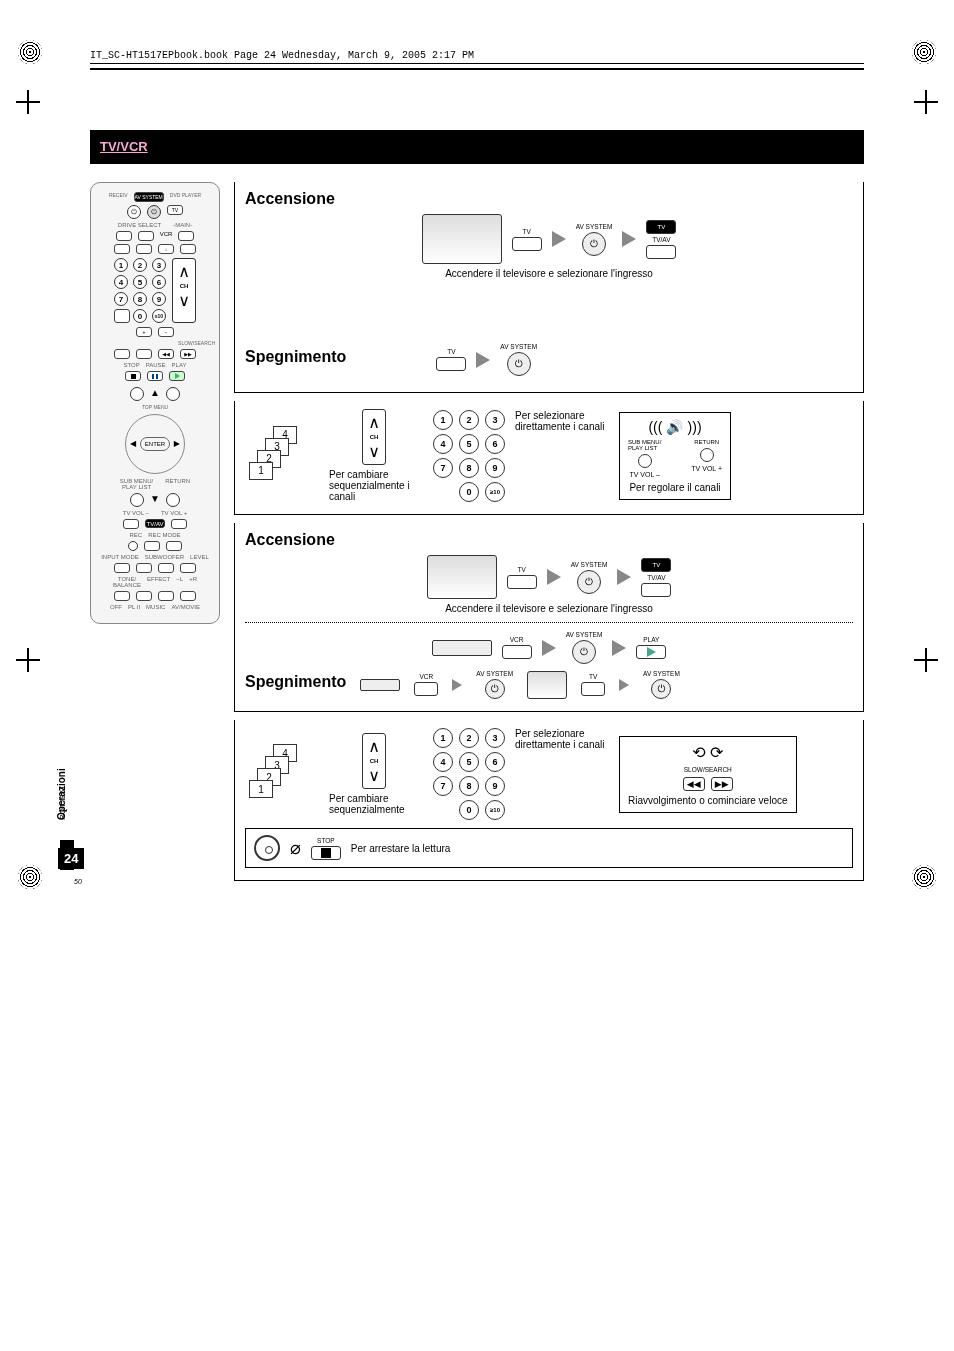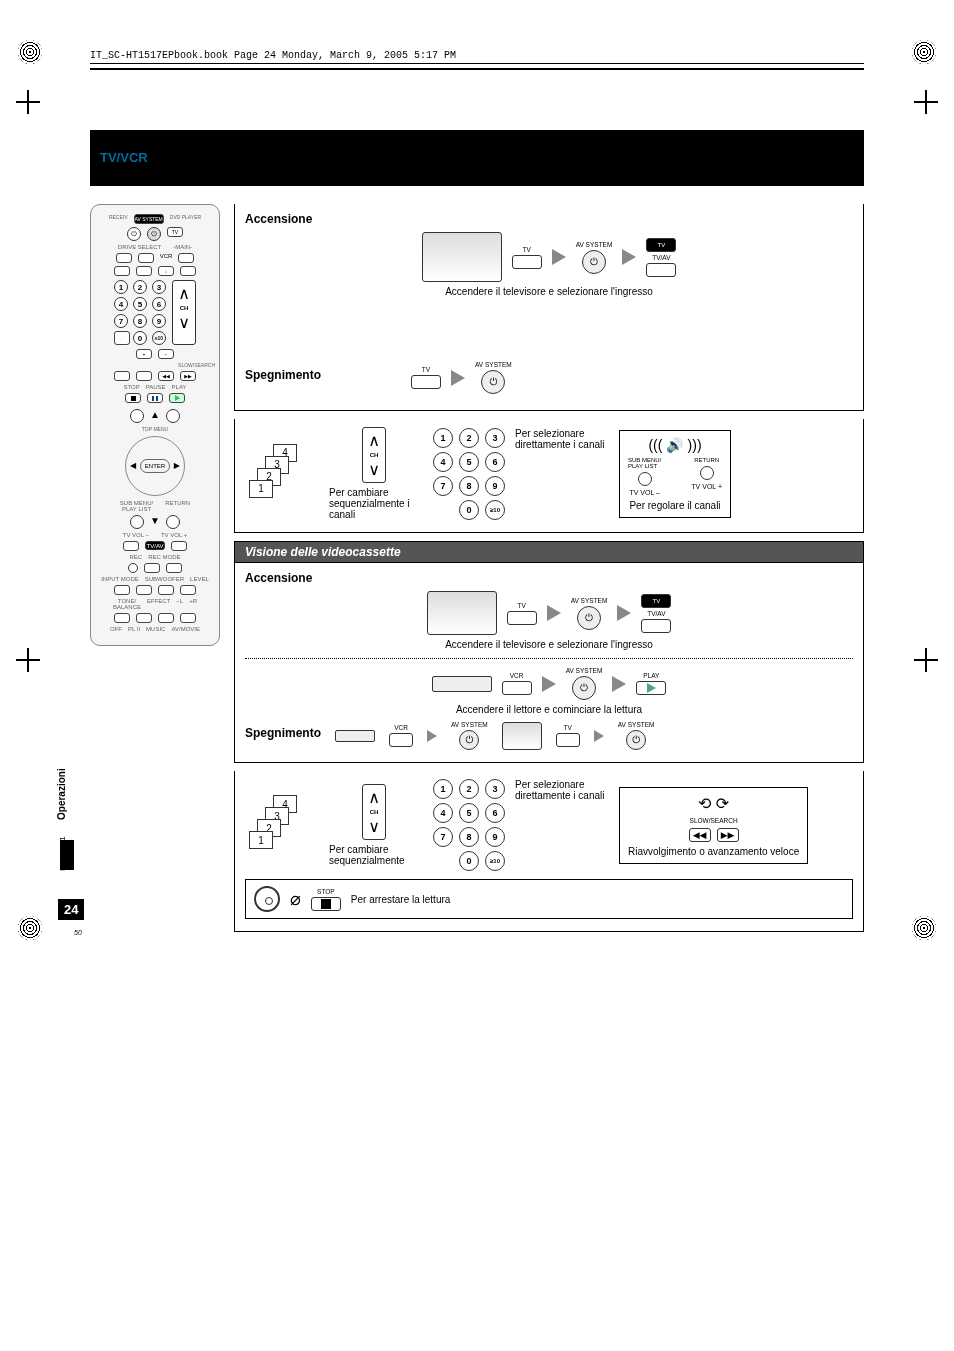--- a/index.html
+++ b/index.html
@@ -6,32 +6,32 @@
   body { font-family: Arial, Helvetica, sans-serif; background: #fff; width: 954px; margin: 0 auto; position: relative; }
   .page { padding: 50px 90px 40px 90px; position: relative; }
   .reg-mark { position: absolute; width: 24px; height: 24px; border-radius: 50%; background: repeating-radial-gradient(circle, #000 0 1px, transparent 1px 3px); }
   .reg-cross { position: absolute; width: 20px; height: 20px; }
   .reg-cross::before, .reg-cross::after { content:""; position:absolute; background:#000; }
   .reg-cross::before { left:9px; top:-2px; width:2px; height:24px; }
   .reg-cross::after { top:9px; left:-2px; height:2px; width:24px; }
   .book-info { font-family: "Courier New", monospace; font-size: 10px; margin-bottom: 2px; display:block; }
   .title { font-size: 17px; font-weight: bold; margin-bottom: 4px; margin-top: 18px; }
   .title-rule { border-bottom: 2px solid #000; margin-bottom: 60px; }
-  .section-tab { background: #000; color: #0369a1; font-size: 13px; font-weight: bold; padding: 20px 10px; margin-bottom: 0; }
+  .section-tab { background: #000; color: #f9a8d4; font-size: 13px; font-weight: bold; padding: 9px 10px; margin-bottom: 0; text-decoration: underline; }
   .content-row { display: flex; gap: 14px; align-items:flex-start; }
   .remote-col { flex: 0 0 130px; }
   .remote { border: 1px solid #888; border-radius: 10px; padding: 6px 4px 10px 4px; background: #f5f5f5; position: relative; }
   .remote .row { display:flex; justify-content:center; gap:6px; margin:3px 0; font-size:6px; }
   .rbtn { border:1px solid #444; border-radius:3px; min-width:16px; height:10px; font-size:5px; display:flex; align-items:center; justify-content:center; background:#fff; }
   .rcircle { width:14px; height:14px; border:1px solid #333; border-radius:50%; display:flex; align-items:center; justify-content:center; font-size:7px; background:#fff; }
   .rnum { width:14px; height:14px; border:1px solid #333; border-radius:50%; display:flex; align-items:center; justify-content:center; font-size:8px; font-weight:bold; background:#fff; }
   .main-col { flex: 1; }
   .subhead { background: #555; color: #fff; font-size: 12px; font-weight: bold; font-style: italic; padding: 3px 10px; border:1px solid #000; }
   .panel { border:1px solid #000; border-top:none; padding: 8px 10px 12px 10px; margin-bottom: 8px; }
-  .bold-label { font-size: 12px; font-weight: bold; margin-bottom: 6px; }
+  .bold-label { font-size: 16px; font-weight: bold; margin-bottom: 6px; }
   .flow { display:flex; align-items:center; gap:10px; justify-content:center; margin: 4px 0; }
   .flow-icon { display:flex; flex-direction:column; align-items:center; gap:2px; }
   .caption { font-size: 6.5px; text-align:center; }
   .btn-box { border:1px solid #333; border-radius:3px; width:30px; height:14px; background:#fff; }
   .btn-box.dark { background:#000; color:#fff; font-size:6px; display:flex; align-items:center; justify-content:center; }
   .power-circle { width:24px; height:24px; border:1px solid #333; border-radius:50%; display:flex; align-items:center; justify-content:center; font-size:10px; background:#eee; }
   .arrow-r { width:0; height:0; border-top:8px solid transparent; border-bottom:8px solid transparent; border-left:14px solid #888; }
   .small-text { font-size: 10px; text-align:center; }
   .tv-img { width:80px; height:50px; border:1px solid #333; border-radius:3px; background:linear-gradient(#ddd,#fff); position:relative; }
   .dotted { border-top:1px dotted #000; margin:8px 0; }
@@ -70,21 +70,21 @@
 <div class="reg-mark" style="bottom:40px; right:18px;"></div>
 <div class="reg-cross" style="top:92px; left:18px;"></div>
 <div class="reg-cross" style="top:92px; right:18px;"></div>
 <div class="reg-cross" style="top:650px; left:18px;"></div>
 <div class="reg-cross" style="top:650px; right:18px;"></div>
 <div class="reg-cross" style="top:1190px; left:18px;"></div>
 <div class="reg-cross" style="top:1190px; right:18px;"></div>
 <div class="reg-cross" style="top:1260px; left:440px;"></div>
 
 <div class="page">
-  <span class="book-info">IT_SC-HT1517EPbook.book  Page 24  Monday, March 9, 2005  5:17 PM</span>
+  <span class="book-info">IT_SC-HT1517EPbook.book  Page 24  Wednesday, March 9, 2005  2:17 PM</span>
   <div style="border-top:1px solid #000; margin-bottom:4px;"></div>
 
   <div class="title-rule"></div>
 
   <div class="section-tab">TV/VCR</div>
   <div style="border-top:1px solid #000; margin-bottom:18px;"></div>
 
   <div class="content-row">
 
     <div class="remote-col">
@@ -327,21 +327,20 @@
                   <span style="font-size:6px;">RETURN</span>
                   <span class="rcircle"></span>
                   <span>TV VOL +</span>
                 </div>
             </div>
             <div class="small-text">Per regolare il canali</div>
           </div>
         </div>
       </div>
 
-      <div class="subhead">Visione delle videocassette</div>
       <div class="panel">
         <div class="bold-label">Accensione</div>
         <div class="flow">
           <div class="tv-img" style="width:70px;height:44px;"></div>
           <div class="flow-icon">
               <span class="caption">TV</span>
               <span class="btn-box"></span>
             </div>
           <div class="arrow-r"></div>
           <div class="flow-icon">
@@ -369,21 +368,20 @@
               <span class="power-circle">⏻</span>
             </div>
           <div class="arrow-r"></div>
           <div class="flow-icon">
               <span class="caption">PLAY</span>
               <span class="btn-box" style="display:flex;align-items:center;justify-content:center;">
                 <span class="play-tri"></span>
               </span>
             </div>
         </div>
-        <div class="small-text">Accendere il lettore e cominciare la lettura</div>
         <div style="display:flex; align-items:center; gap:14px; margin-top:6px;">
           <span class="bold-label">Spegnimento</span>
           <div class="vcr-img" style="width:40px;height:12px;"></div>
           <div class="flow-icon">
               <span class="caption">VCR</span>
               <span class="btn-box" style="width:24px;"></span>
             </div>
           <div class="arrow-r" style="border-left-width:10px;border-top-width:6px;border-bottom-width:6px;"></div>
           <div class="flow-icon">
               <span class="caption">AV SYSTEM</span>
@@ -435,21 +433,21 @@
             </div>
             <div class="side-note">Per selezionare direttamente i canali</div>
           </div>
           <div style="border:1px solid #000; padding:6px 8px; display:flex; flex-direction:column; align-items:center; gap:4px; min-width:130px;">
             <div style="font-size:16px;">⟲ ⟳</div>
             <div class="caption">SLOW/SEARCH</div>
             <div class="rw-ff">
                 <span class="b">◀◀</span>
                 <span class="b">▶▶</span>
               </div>
-            <div class="small-text">Riavvolgimento o avanzamento veloce</div>
+            <div class="small-text">Riavvolgimento o cominciare veloce</div>
           </div>
         </div>
         <div style="display:flex; gap:10px; margin-top:8px;">
           <div style="border:1px solid #000; padding:6px 8px; display:flex; align-items:center; gap:10px; flex:1;">
             <div class="cd-img"></div>
             <div style="font-size:18px;">⌀</div>
             <div class="flow-icon">
                 <span class="caption">STOP</span>
                 <span class="btn-box" style="display:flex;align-items:center;justify-content:center;">
                   <span class="stop-sq"></span>

